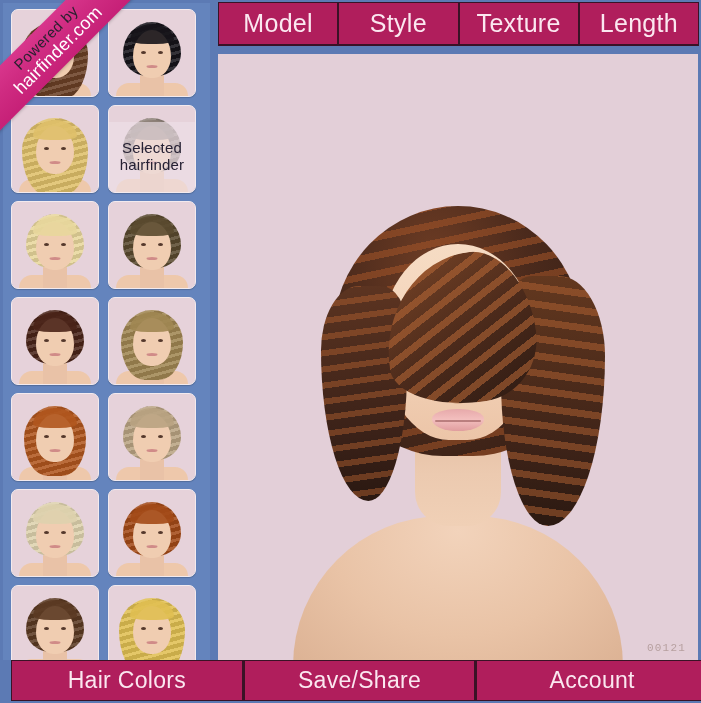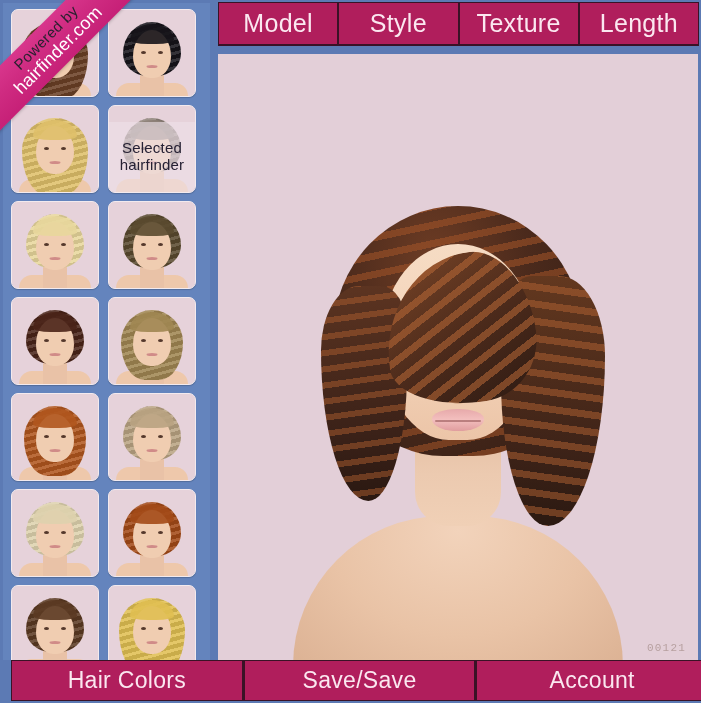--- a/index.html
+++ b/index.html
@@ -522,17 +522,17 @@
       <div class="p-hair-left"></div>
       <div class="p-hair-right"></div>
       <div class="p-fringe"></div>
     </div>
 
     <div class="watermark">00121</div>
   </div>
 
   <div class="botnav">
     <div class="navbtn">Hair Colors</div>
-    <div class="navbtn">Save/Save</div>
+    <div class="navbtn">Save/Share</div>
     <div class="navbtn">Account</div>
   </div>
 
 </div>
 
 </body></html>

